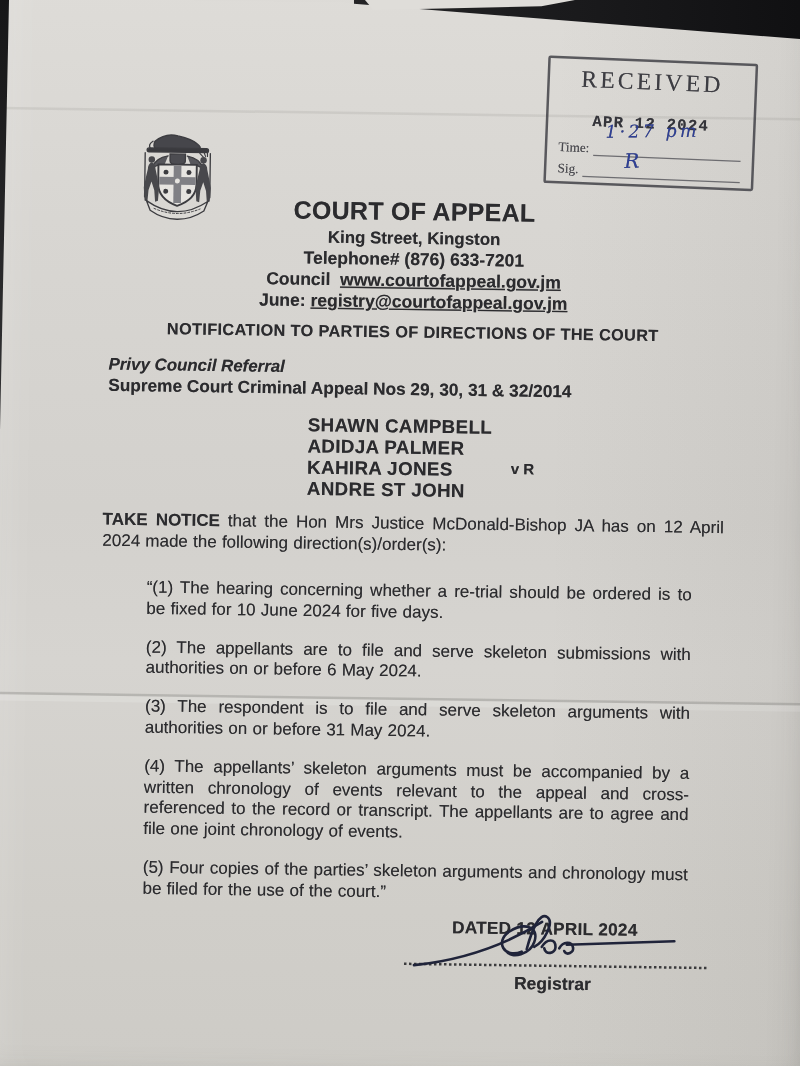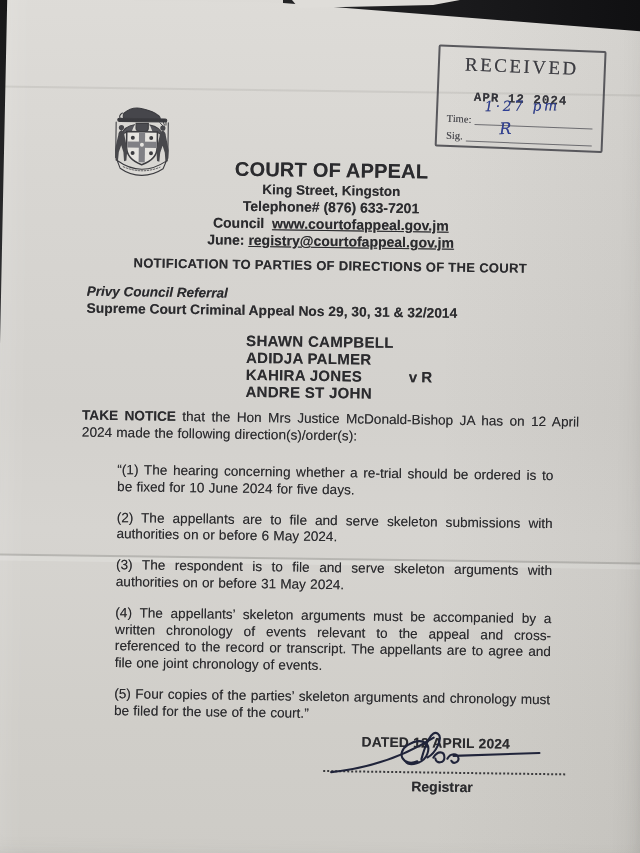--- a/index.html
+++ b/index.html
@@ -77,21 +77,21 @@
 
   .notice-title { position:absolute; left:74px; top:274px; width:528px; text-align:center;
     font-weight:bold; font-size:13px; letter-spacing:0.3px; }
 
   .case-block { position:absolute; left:95px; top:303px; line-height:16.5px; }
   .referral { font-weight:bold; font-style:italic; font-size:13.5px; }
   .caseline { font-weight:bold; font-size:13.8px; }
 
   .parties { position:absolute; left:255px; top:349px; font-weight:bold;
     font-size:15px; line-height:17px; letter-spacing:0.3px; }
-  .versus { position:absolute; left:418px; top:383px; font-weight:bold; font-size:15px;text-align:right; }
+  .versus { position:absolute; left:418px; top:383px; font-weight:bold; font-size:12px;text-align:right; }
 
   .body-par { font-size:13.6px; line-height:16.8px; text-align:justify; text-align-last:left;
     word-spacing:0.4px; }
   .take-notice { position:absolute; left:92px; top:427px; width:497px; }
   .tn-lead { font-weight:bold; }
 
   .directions { position:absolute; left:128px; top:481px; width:436px; }
   .directions p { margin:0 0 14px 0; }
 
   .dated { position:absolute; left:376px; top:750px; font-weight:600; font-size:13.8px;

